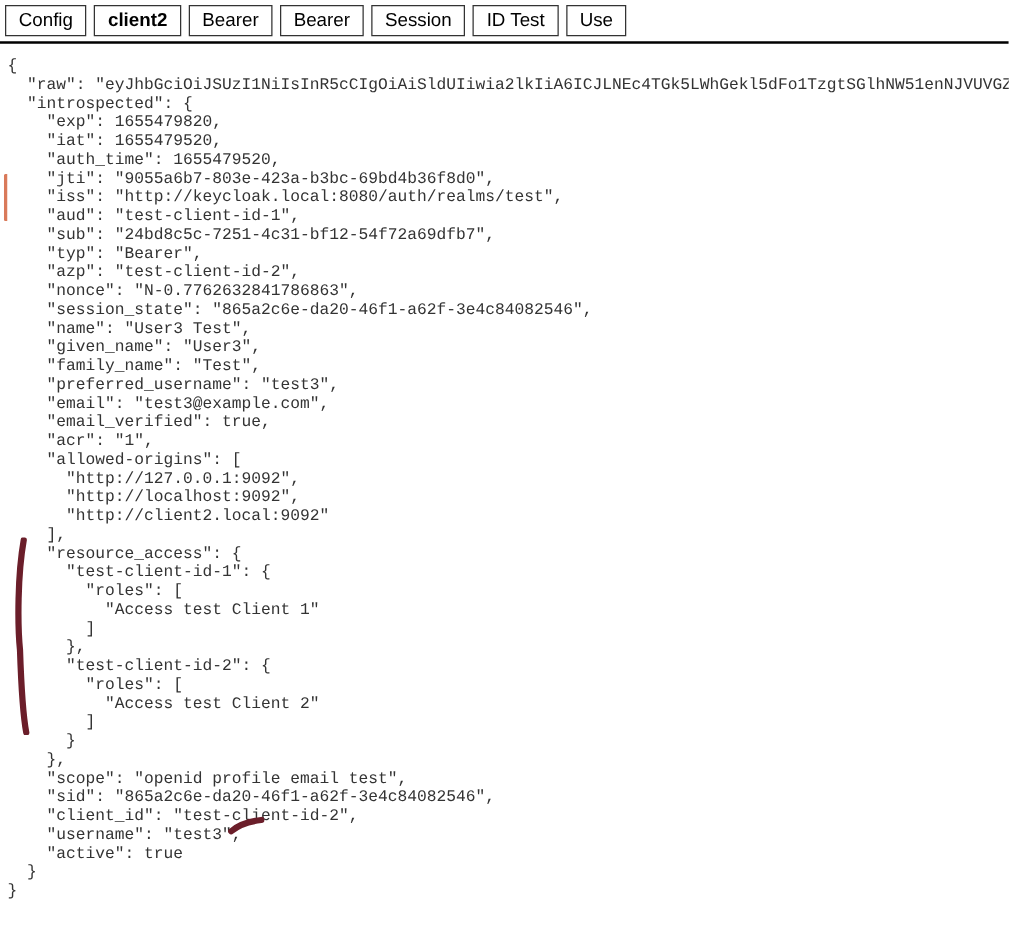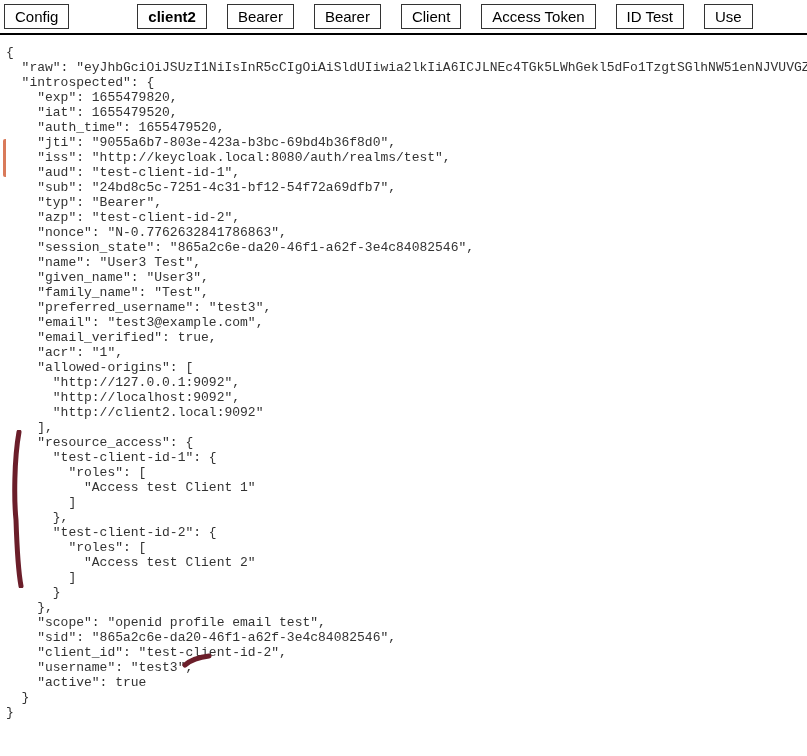--- a/index.html
+++ b/index.html
@@ -4,36 +4,35 @@
   <style>
     * { margin: 0; padding: 0; box-sizing: border-box; }
     body {
       font-family: Arial, Helvetica, sans-serif;
       background: #fff;
       width: 807px;
       overflow: hidden;
     }
     .tab-row {
       display: flex;
-      gap: 20px;
+      gap: 6px;
       padding: 4px 4px;
       border-bottom: 2px solid #000;
       white-space: nowrap;
     }
     .tab {
       border: 1px solid #333;
       padding: 3px 10px;
       font-size: 15px;
       cursor: pointer;
       background: #fff;
     }
     .tab.active {
       font-weight: bold;
       border: 1px solid #333;
-      margin-left: 48px;
     }
     .code-area {
       position: relative;
       padding: 10px 0 0 6px;
     }
     pre {
       font-family: "Courier New", Courier, monospace;
       font-size: 13px;
       line-height: 15px;
       white-space: pre;
@@ -70,22 +69,21 @@
     .annot-stroke svg { display: block; }
   </style>
 </head>
 <body>
 
 <div class="tab-row">
   <div class="tab">Config</div>
   <div class="tab active">client2</div>
   <div class="tab">Bearer</div>
   <div class="tab">Bearer</div>
-  <div class="tab">Client</div>
-  <div class="tab">Access Token</div>
+  <div class="tab">Session</div>
   <div class="tab">ID Test</div>
   <div class="tab">Use</div>
 </div>
 
 <div class="code-area">
   <pre>{
   "raw": "eyJhbGciOiJSUzI1NiIsInR5cCIgOiAiSldUIiwia2lkIiA6ICJLNEc4TGk5LWhGekl5dFo1TzgtSGlhNW51enNJVUVGZy1tSWFHZ
   "introspected": {
     "exp": 1655479820,
     "iat": 1655479520,

